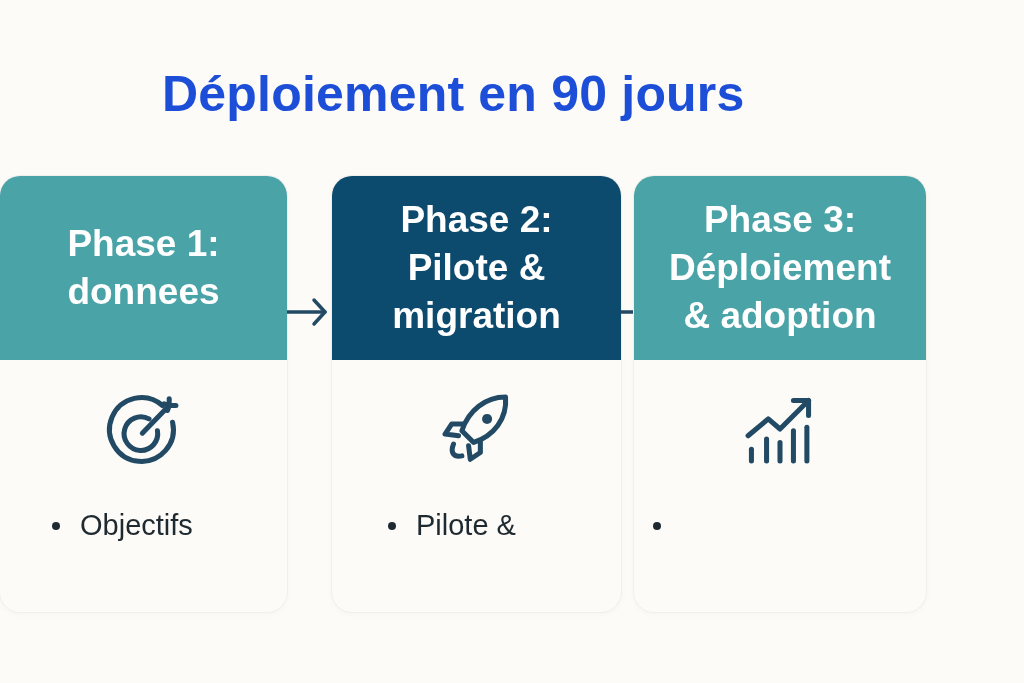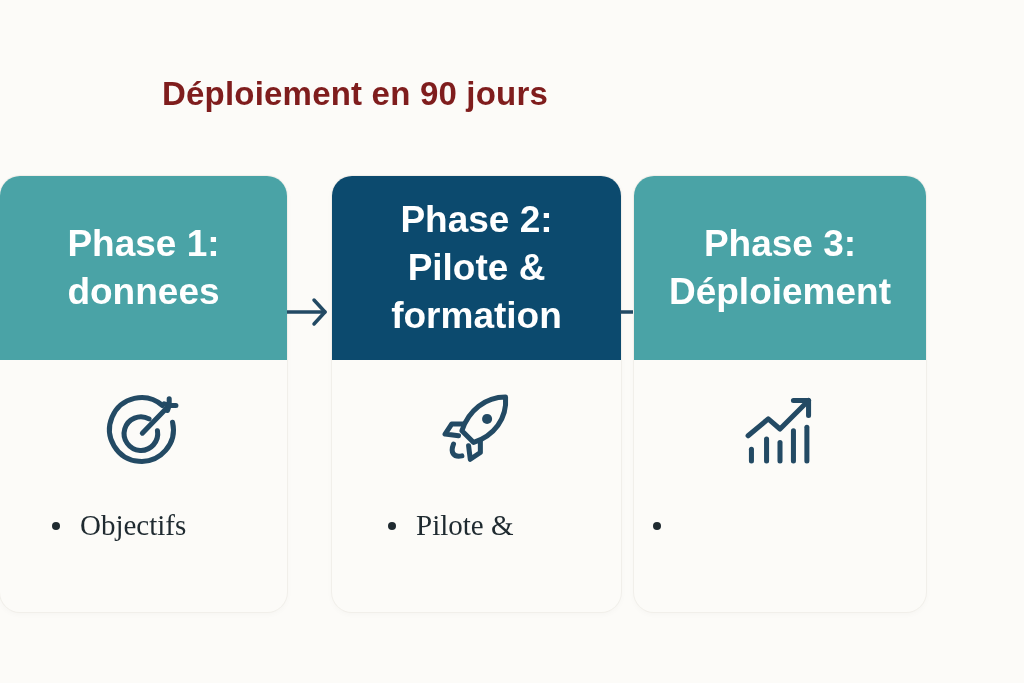--- a/index.html
+++ b/index.html
@@ -12,24 +12,24 @@
       background: #fcfbf8;
       position: relative;
       overflow: hidden;
       font-family: "Liberation Sans", "DejaVu Sans", sans-serif;
       color: #1f2a30;
     }
     .title {
       position: absolute;
       left: 162px;
       top: 62px;
-      font-size: 33px;
+      font-size: 50px;
       font-weight: 700;
       letter-spacing: 0.2px;
-      color: #7f1d1d;
+      color: #1d4ed8;
       white-space: nowrap;
       line-height: 64px;
       text-align: center;
     }
     .card {
       position: absolute;
       top: 176px;
       height: 436px;
       border-radius: 20px;
       background: #fcfbf8;
@@ -72,21 +72,20 @@
     .card-icon svg { width: 84px; height: 84px; }
 
     .card-body-text {
       position: absolute;
       top: 328px;
       left: 0; right: 0;
       font-size: 29px;
       line-height: 43px;
       color: #1f2a30;
       font-weight: 500;
-      font-family: Liberation Serif, serif;
     }
     .bullet-row {
       display: flex;
       align-items: flex-start;
     }
     .bullet-dot {
       width: 8px; height: 8px;
       border-radius: 50%;
       background: #1f2a30;
       margin-top: 18px;
@@ -141,21 +140,21 @@
 
 <svg class="arrow arrow-1" viewBox="0 0 44 36" fill="none" stroke="#234a64" stroke-width="3.5" stroke-linecap="round" stroke-linejoin="round">
   <line x1="0" y1="18" x2="38" y2="18"></line>
   <polyline points="27,6 38,18 27,30"></polyline>
 </svg>
 
 <div class="card card-2">
   <div class="card-header navy">
     <span class="line">Phase 2:</span>
     <span class="line">Pilote &amp;</span>
-    <span class="line">formation</span>
+    <span class="line">migration</span>
   </div>
   <div class="card-icon">
     <svg viewBox="0 0 100 100" fill="none" stroke="#234a64" stroke-width="6" stroke-linecap="round" stroke-linejoin="round">
       <path d="M84 12 C60 12 40 28 32 52 L46 66 C70 58 86 38 84 12 Z"></path>
       <circle cx="62" cy="38" r="6" fill="#234a64" stroke="none"></circle>
       <path d="M34 44 L20 44 L12 56 L28 58"></path>
       <path d="M54 64 L54 78 L42 86 L40 70"></path>
       <path d="M22 68 C18 78 22 84 32 82"></path>
     </svg>
   </div>
@@ -171,20 +170,21 @@
 
 <svg class="arrow arrow-2" viewBox="0 0 44 36" fill="none" stroke="#234a64" stroke-width="3.5" stroke-linecap="round" stroke-linejoin="round">
   <line x1="0" y1="18" x2="38" y2="18"></line>
   <polyline points="27,6 38,18 27,30"></polyline>
 </svg>
 
 <div class="card card-3">
   <div class="card-header teal">
     <span class="line">Phase 3:</span>
     <span class="line">Déploiement</span>
+    <span class="line">&amp; adoption</span>
   </div>
   <div class="card-icon">
     <svg viewBox="0 0 100 100" fill="none" stroke="#234a64" stroke-width="6" stroke-linecap="round" stroke-linejoin="round">
       <polyline points="12,58 36,38 50,50 84,16"></polyline>
       <polyline points="66,16 84,16 84,34"></polyline>
       <line x1="16" y1="74" x2="16" y2="88"></line>
       <line x1="34" y1="62" x2="34" y2="88"></line>
       <line x1="50" y1="66" x2="50" y2="88"></line>
       <line x1="66" y1="52" x2="66" y2="88"></line>
       <line x1="82" y1="48" x2="82" y2="88"></line>

